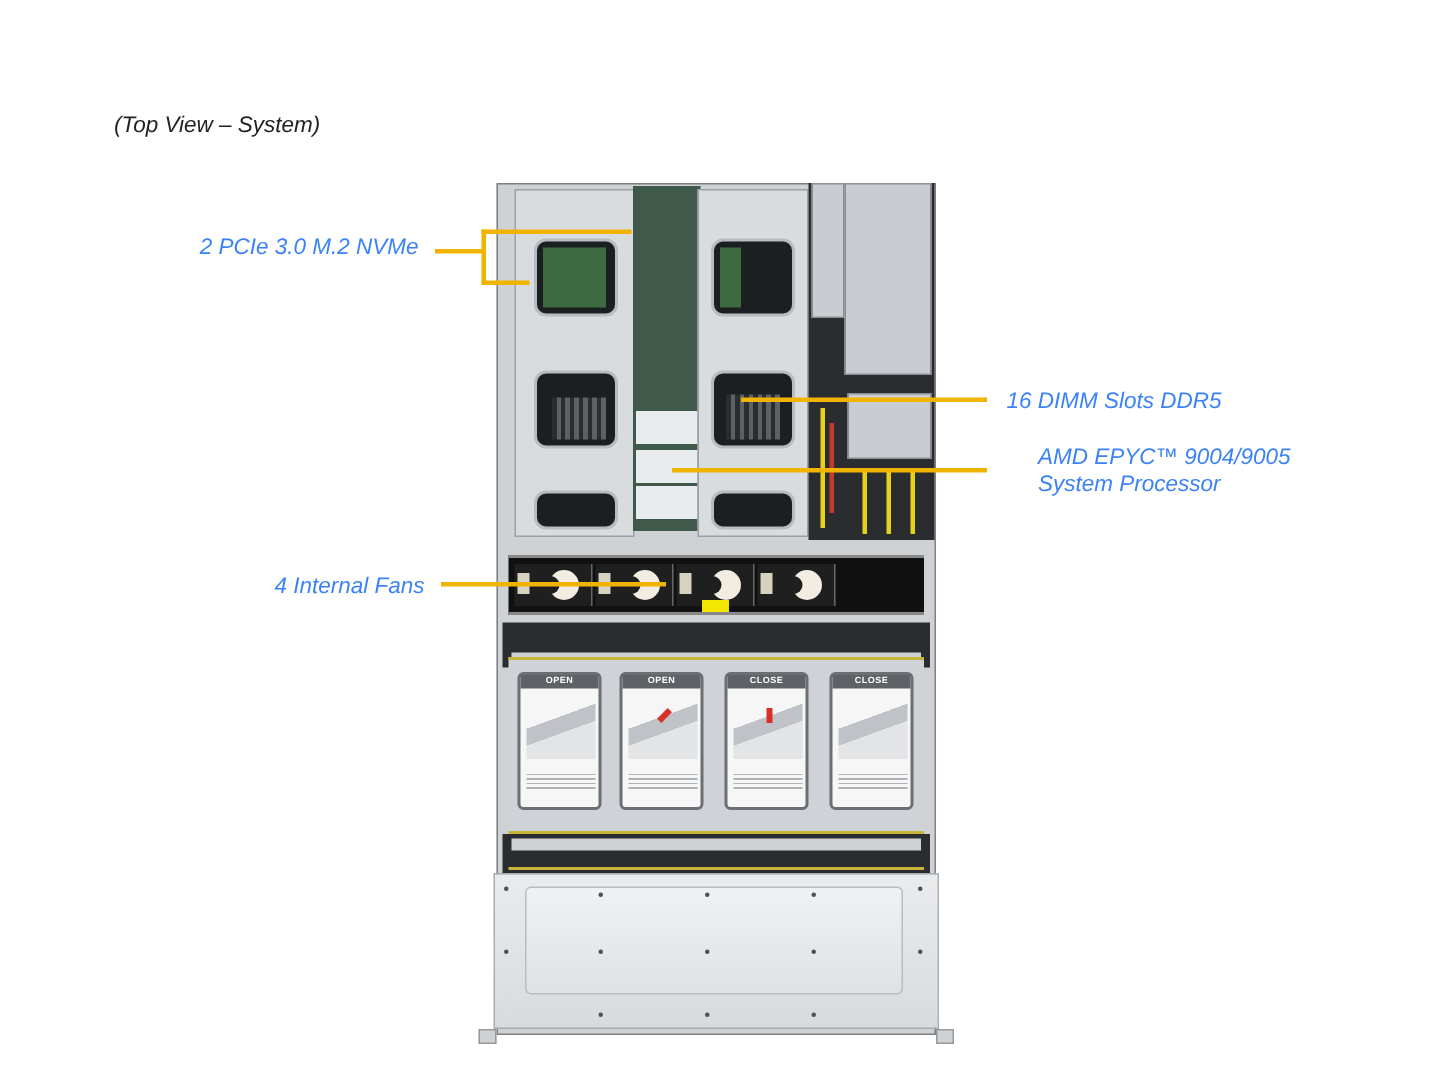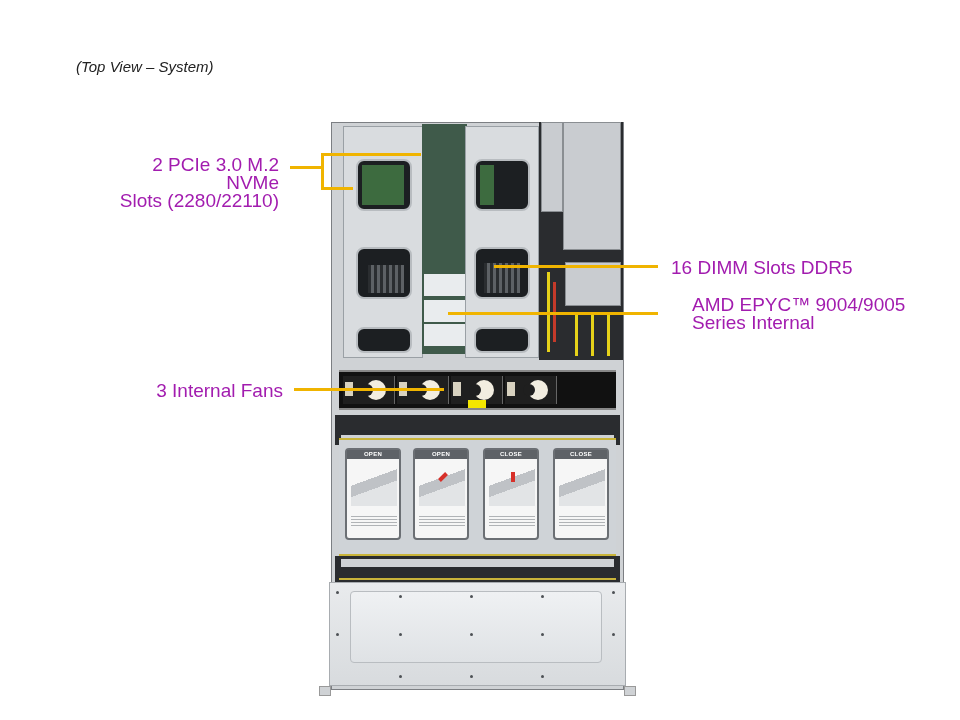--- a/index.html
+++ b/index.html
@@ -1,21 +1,21 @@
 <!DOCTYPE html>
 <html><head>
 <meta charset="utf-8">
 <style>
   * { box-sizing: border-box; margin: 0; padding: 0; }
   html, body { width: 960px; height: 720px; background: #ffffff; overflow: hidden; }
   body { position: relative; font-family: "Liberation Sans", sans-serif; color: #1a1a1a; }
 
-  .caption { position: absolute; left: 76px; top: 58px; font-size: 15px; font-style: italic; color: #222; }
+  .caption { position: absolute; left: 76px; top: 75px; font-size: 15px; font-style: italic; color: #222; }
 
-  .label { position: absolute; font-size: 19px; line-height: 18px; color: #a21caf; }
+  .label { position: absolute; font-size: 15px; line-height: 18px; color: #3b82f6; font-style: italic; }
   .label span { display: block; }
   .label.right-align { text-align: right; }
 
   .callout { position: absolute; background: #f0b400; }
 
   
   .chassis { position: absolute; left: 331px; top: 120px; width: 293px; height: 570px; }
   .ch-frame { position: absolute; left: 0; top: 2px; width: 293px; height: 568px; background: #cfd2d5; border: 1px solid #7c7f83; }
 
   .bay { position: absolute; background: #d9dcdf; border: 1px solid #9aa0a5; }
@@ -55,28 +55,27 @@
   .screw { position: absolute; width: 3px; height: 3px; border-radius: 50%; background: #4d5155; }
   .foot { position: absolute; top: 566px; width: 12px; height: 10px; background: #cfd2d5; border: 1px solid #999; }
 </style>
 </head>
 <body>
 
 <div class="caption">(Top View – System)</div>
 
 <div class="label right-align" style="left:100px; top:156px; width:179px;">
   <span>2 PCIe 3.0 M.2 NVMe</span>
-  <span>Slots (2280/22110)</span>
 </div>
 <div class="label" style="left:671px; top:259px;">16 DIMM Slots DDR5</div>
 <div class="label" style="left:692px; top:296px;">
   <span>AMD EPYC™ 9004/9005</span>
-  <span>Series Internal</span>
+  <span>System Processor</span>
 </div>
-<div class="label right-align" style="left:150px; top:382px; width:133px;">3 Internal Fans</div>
+<div class="label right-align" style="left:150px; top:382px; width:133px;">4 Internal Fans</div>
 
 <div class="chassis">
   <div class="ch-frame"></div>
 
   <div class="bay" style="left:12px; top:6px; width:80px; height:232px;">
     <div class="bay-window" style="left:12px; top:32px; width:56px; height:52px;">
       <div class="pcb" style="left:4px; top:4px; width:42px; height:40px;"></div>
     </div>
     <div class="bay-window" style="left:12px; top:120px; width:56px; height:52px;">
       <div class="dimm-stripes" style="left:10px; top:16px; width:36px; height:28px;"></div>

